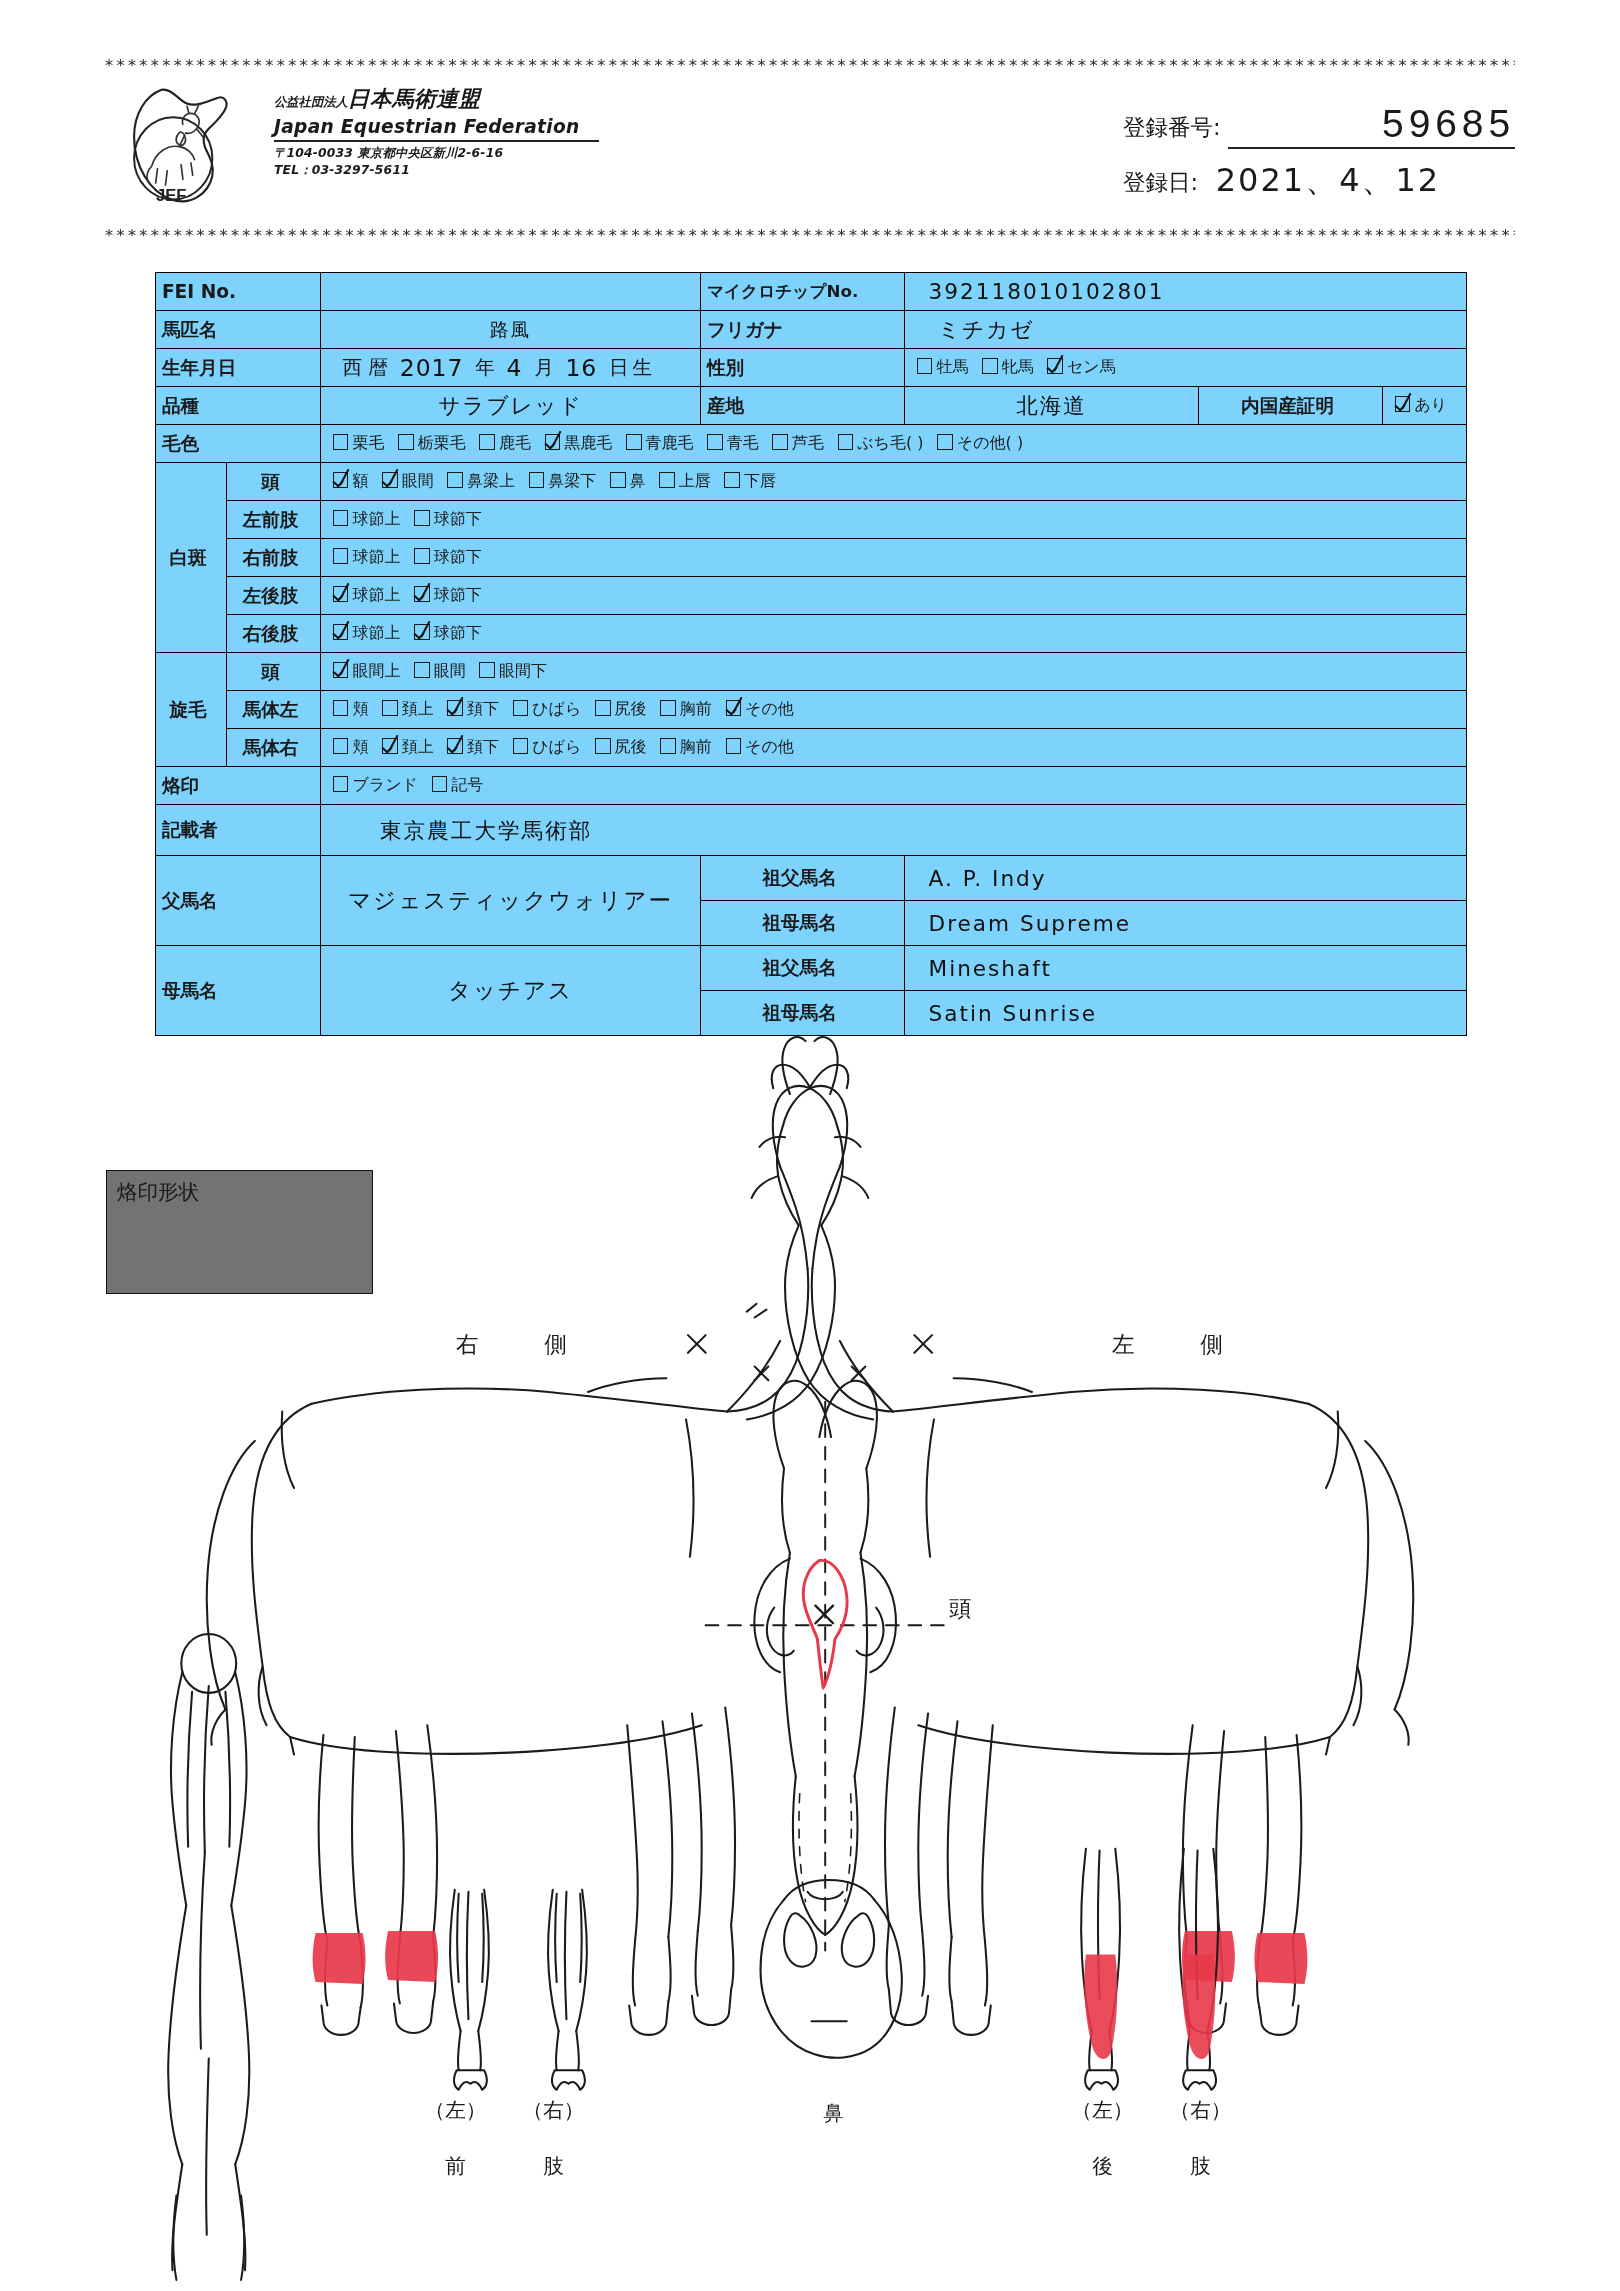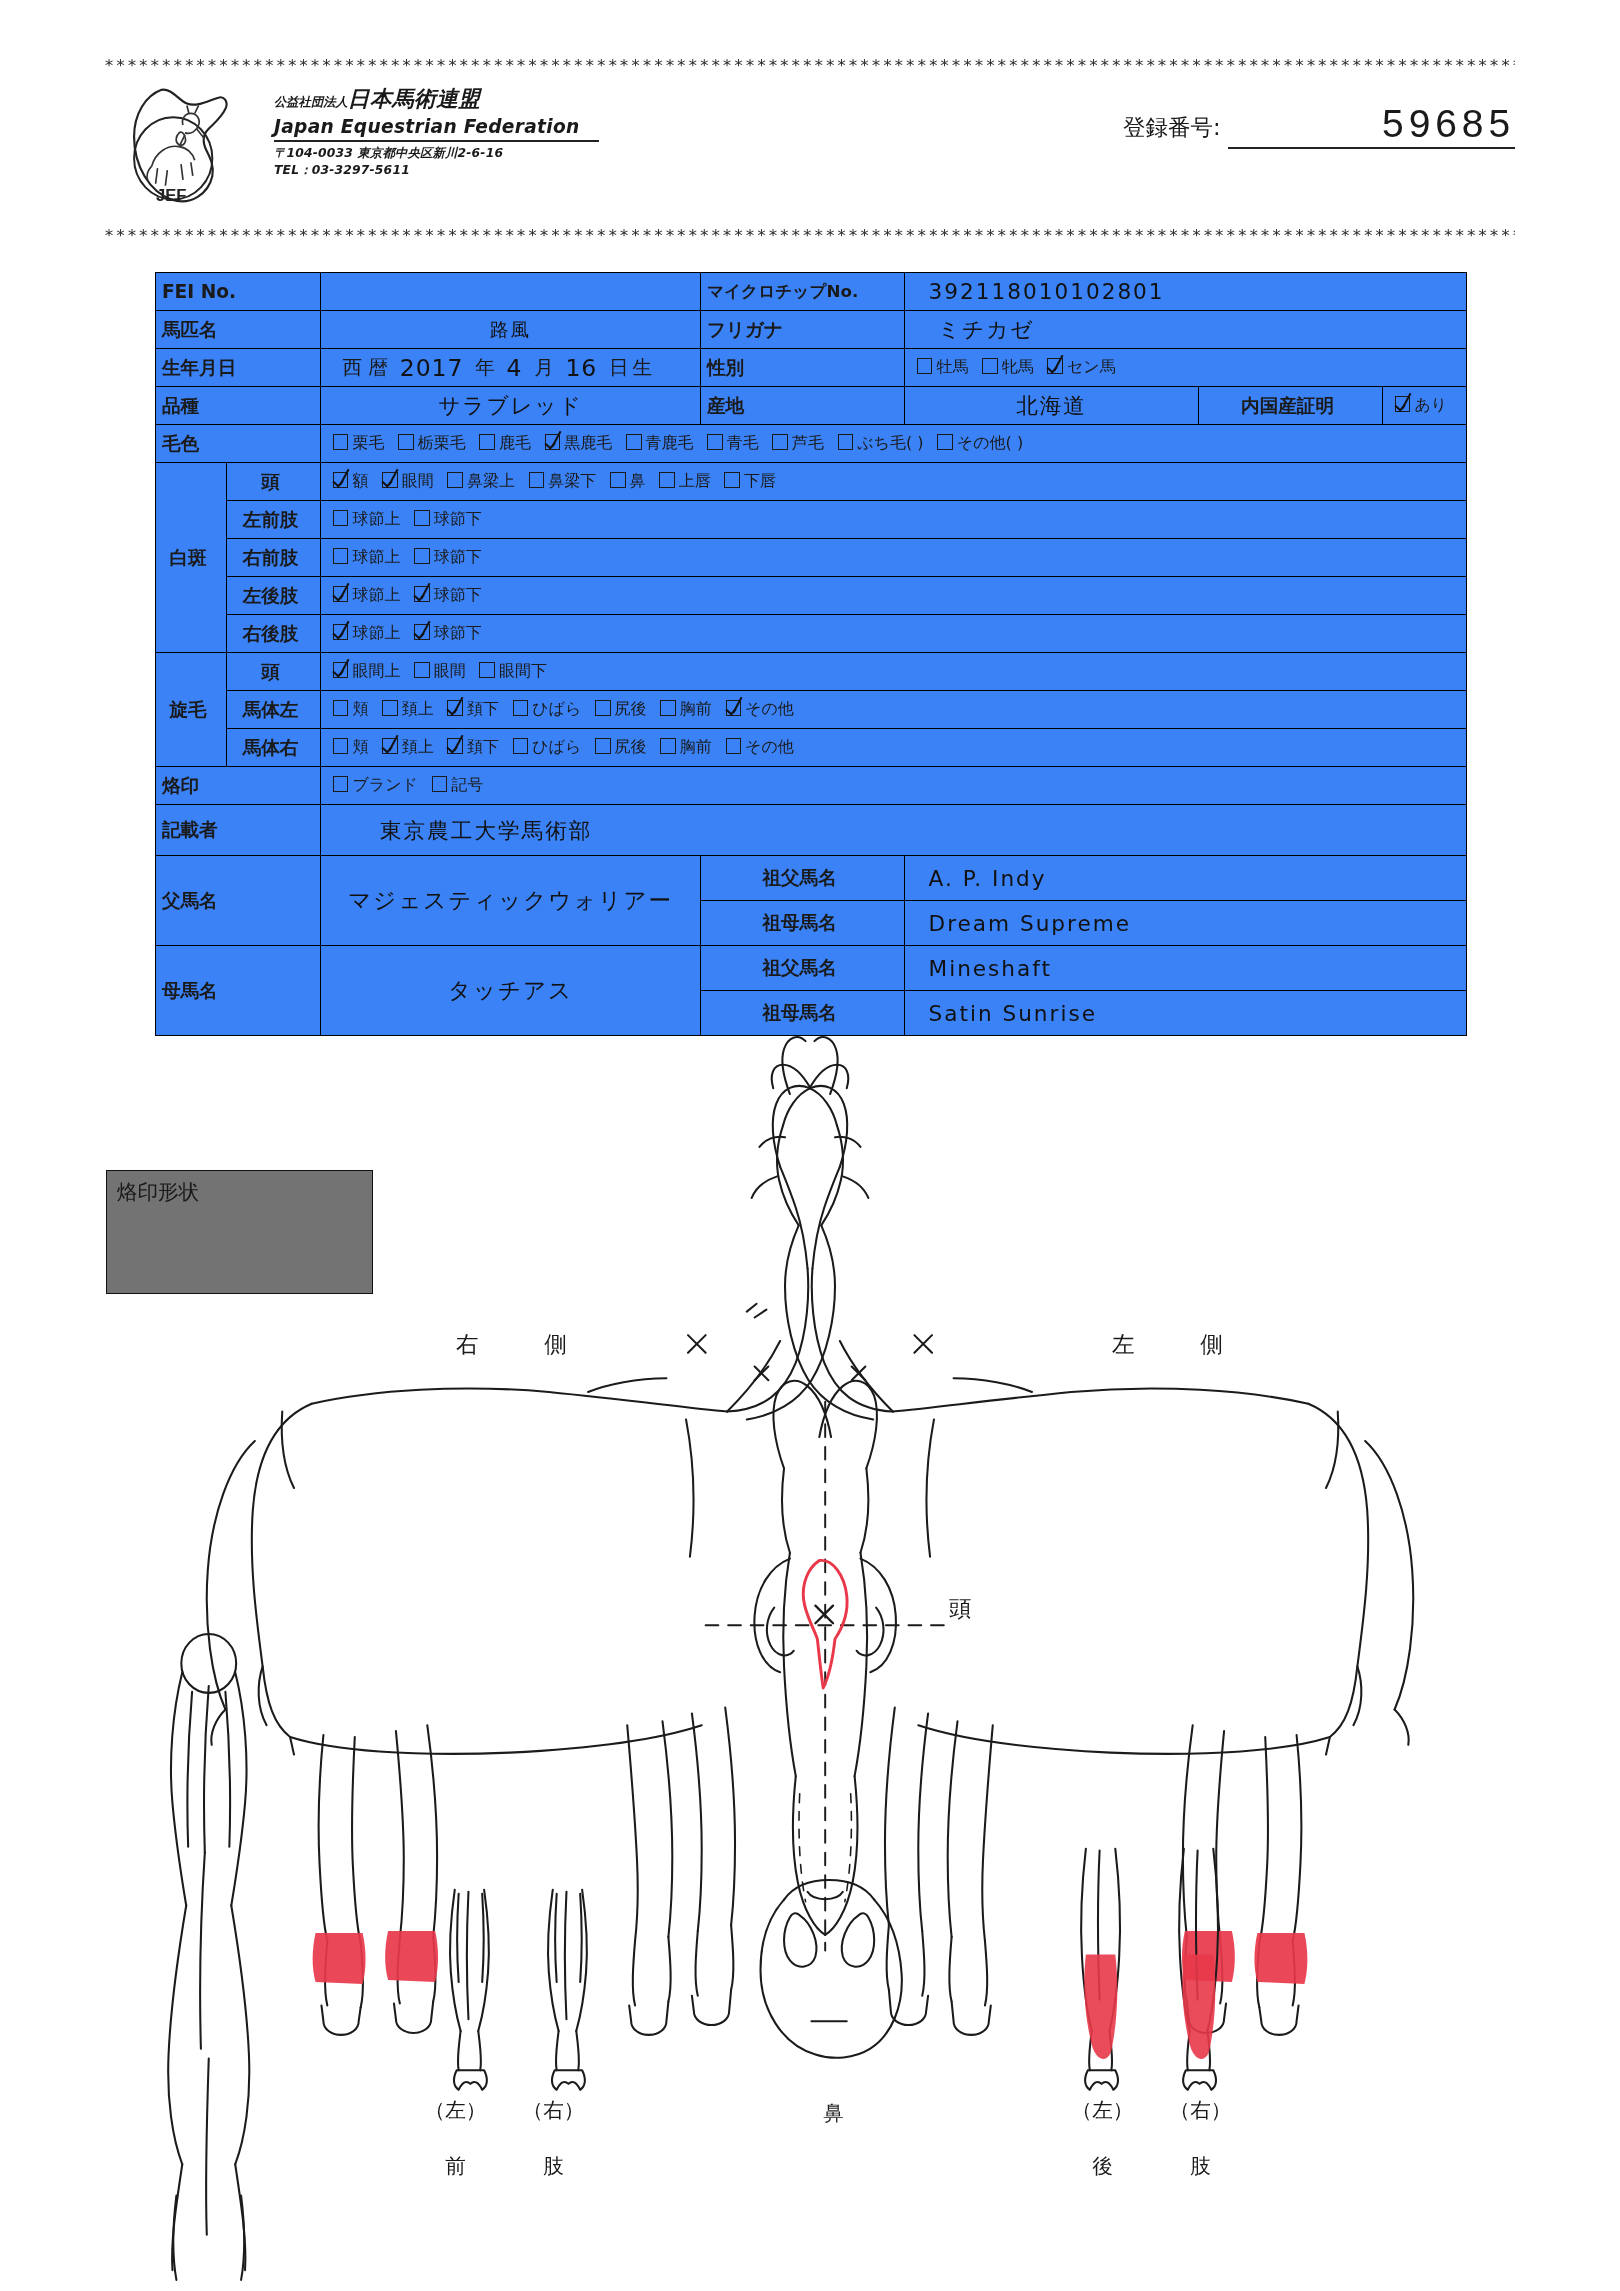--- a/index.html
+++ b/index.html
@@ -60,21 +60,21 @@
   table.main{
     position:absolute;left:155px;top:272px;width:1311px;
     border-collapse:collapse;table-layout:fixed;
   }
   table.main td{
     border:1.5px solid #000;
     font-size:18.6px;
     padding:2px 5.9px;
     vertical-align:middle;
     height:33px;
-    background:#3b82f6;
+    background:#7dd3fc;
   }
   td.lbl{background:#cadceb;font-weight:bold;text-align:left;padding-left:7.8px;white-space:nowrap;}
   td.lbl.c{text-align:center;padding-left:0;}
   td.val{background:#fff;}
   .ink{
     font-size:24.5px;letter-spacing:2px;color:#111;
     font-family:"DejaVu Sans","Liberation Sans",sans-serif;
   }
   .ink.sm{font-size:21.6px;}
   .cell-center{text-align:center;}
@@ -158,20 +158,24 @@
         <div>〒104-0033 東京都中央区新川2-6-16</div>
         <div>TEL：03-3297-5611</div>
       </div>
     </div>
 
 
     <div class="reg-box">
       <div class="reg-row">
         <div class="reg-label">登録番号:</div>
         <div class="reg-value">59685</div>
+      </div>
+      <div class="reg-row date">
+        <div class="reg-label">登録日:</div>
+        <div class="reg-value hw">2021、4、12</div>
       </div>
     </div>
   </div>
 
   <table class="main">
     <colgroup>
       <col style="width:71px">
         <col style="width:94px">
         <col style="width:380px">
       <col style="width:204px">

